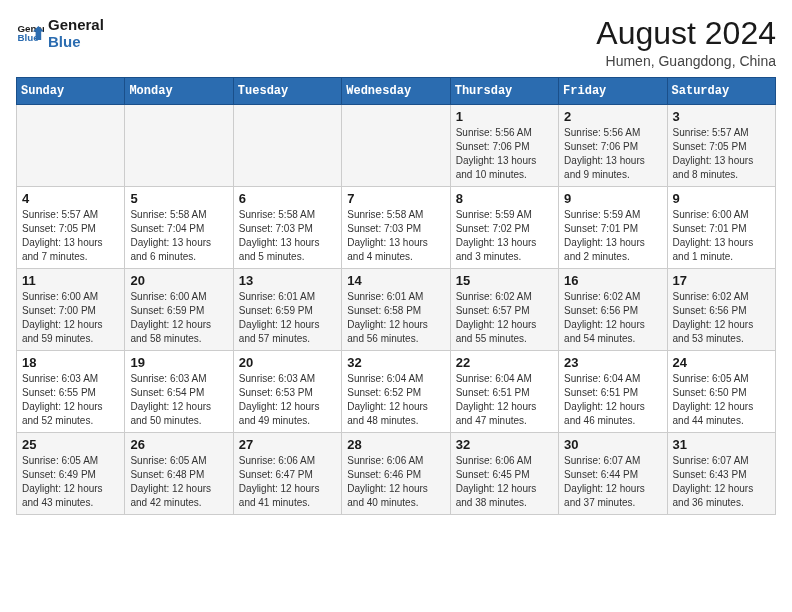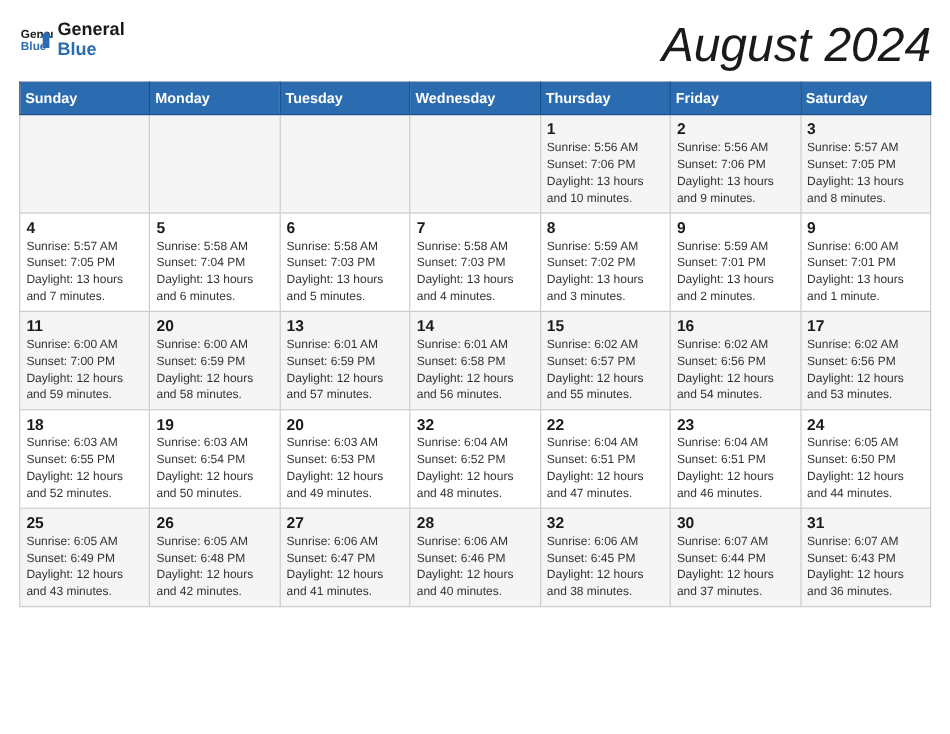--- a/index.html
+++ b/index.html
@@ -22,44 +22,44 @@
       gap: 4px;
     }
     .logo-icon {
       width: 28px;
       height: 28px;
     }
     .title-block {
       text-align: right;
     }
     .month-year {
-      font-size: 40px;
+      font-size: 32px;
       font-weight: 300;
       color: #1a1a1a;
       line-height: 1.1;
-      font-style: italic;
     }
     .location {
       font-size: 14px;
       color: #444;
       margin-top: 2px;
     }
     table {
       width: 100%;
       border-collapse: collapse;
       font-size: 10.5px;
     }
     thead tr th {
       background: #2b6cb0;
       color: #fff;
       padding: 6px 4px;
       text-align: left;
       font-size: 12px;
       font-weight: bold;
       border: 1px solid #1a4f8a;
+      font-family: Liberation Mono, monospace;
     }
     tbody tr td {
       border: 1px solid #ccc;
       vertical-align: top;
       padding: 4px 5px;
       height: 80px;
       width: 108px;
       background: #fff;
     }
     tbody tr:nth-child(odd) td {
@@ -93,20 +93,21 @@
       <text x="2" y="32" font-size="14" font-weight="bold" fill="#2b6cb0">Blue</text>
       <polygon points="32,10 40,18 36,18 36,30 28,30 28,18 24,18" fill="#2b6cb0"></polygon>
     </svg>
     <div>
       <div style="font-size:15px;font-weight:bold;color:#1a1a1a;line-height:1.15;">General</div>
       <div style="font-size:15px;font-weight:bold;color:#2b6cb0;line-height:1.15;">Blue</div>
     </div>
   </div>
   <div class="title-block">
     <div class="month-year">August 2024</div>
+    <div class="location">Humen, Guangdong, China</div>
   </div>
 </div>
 
 <table>
   <thead>
     <tr>
     <th>Sunday</th>
         <th>Monday</th>
         <th>Tuesday</th>
         <th>Wednesday</th>

